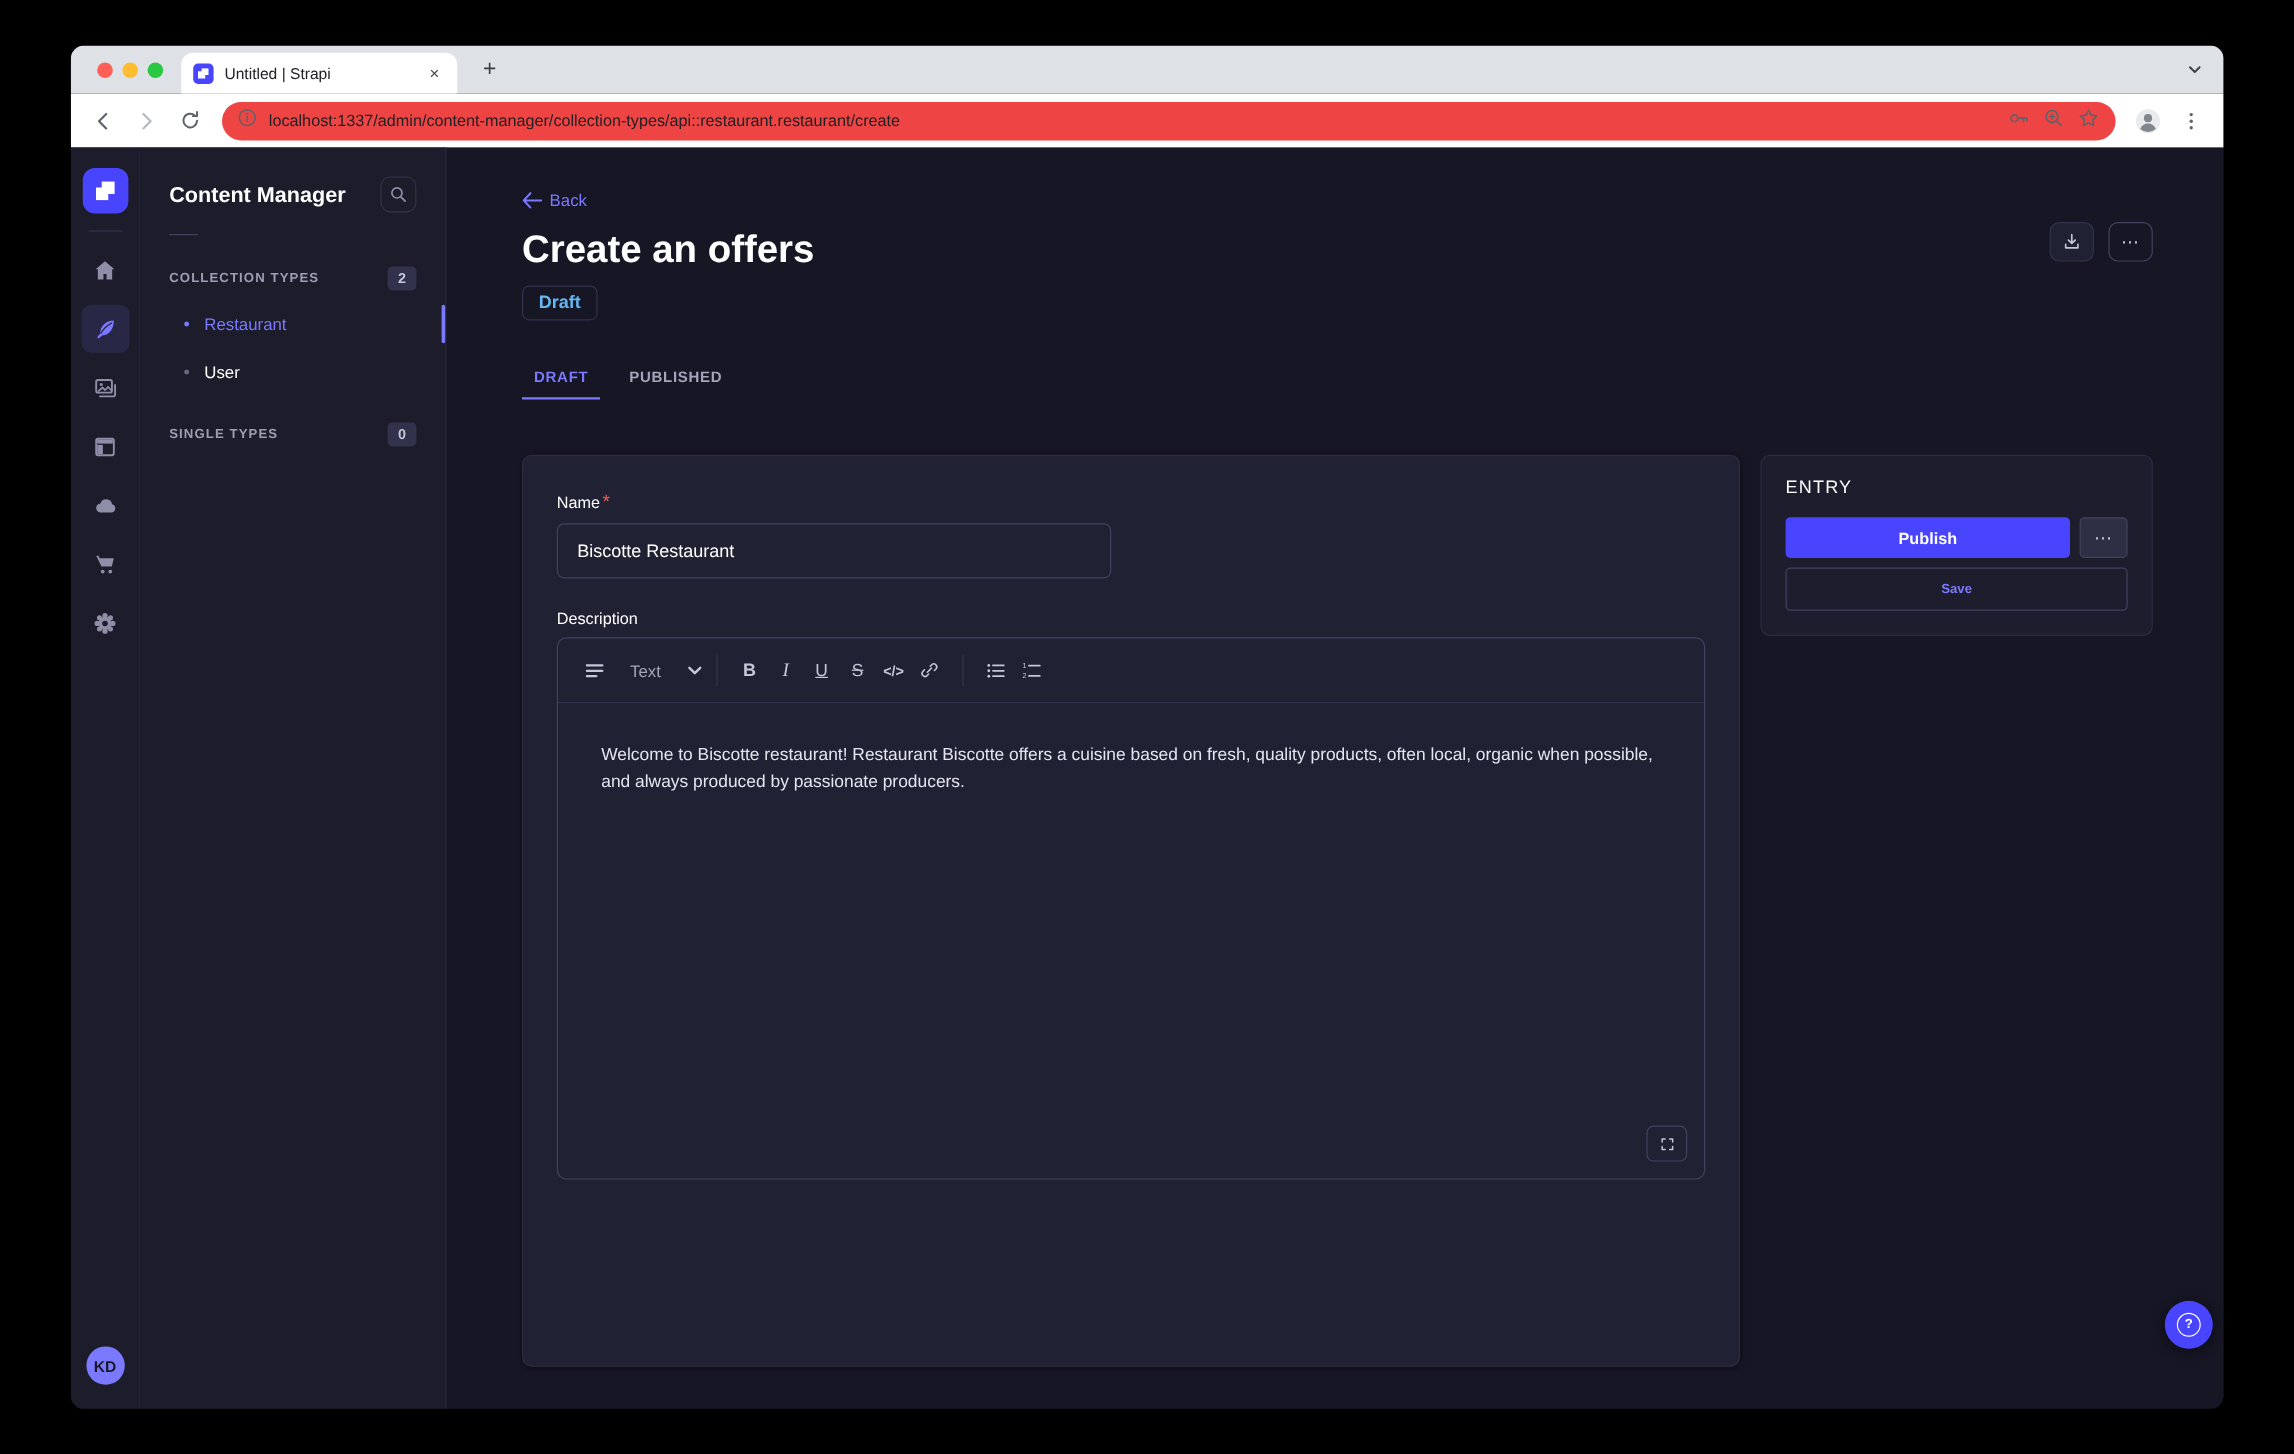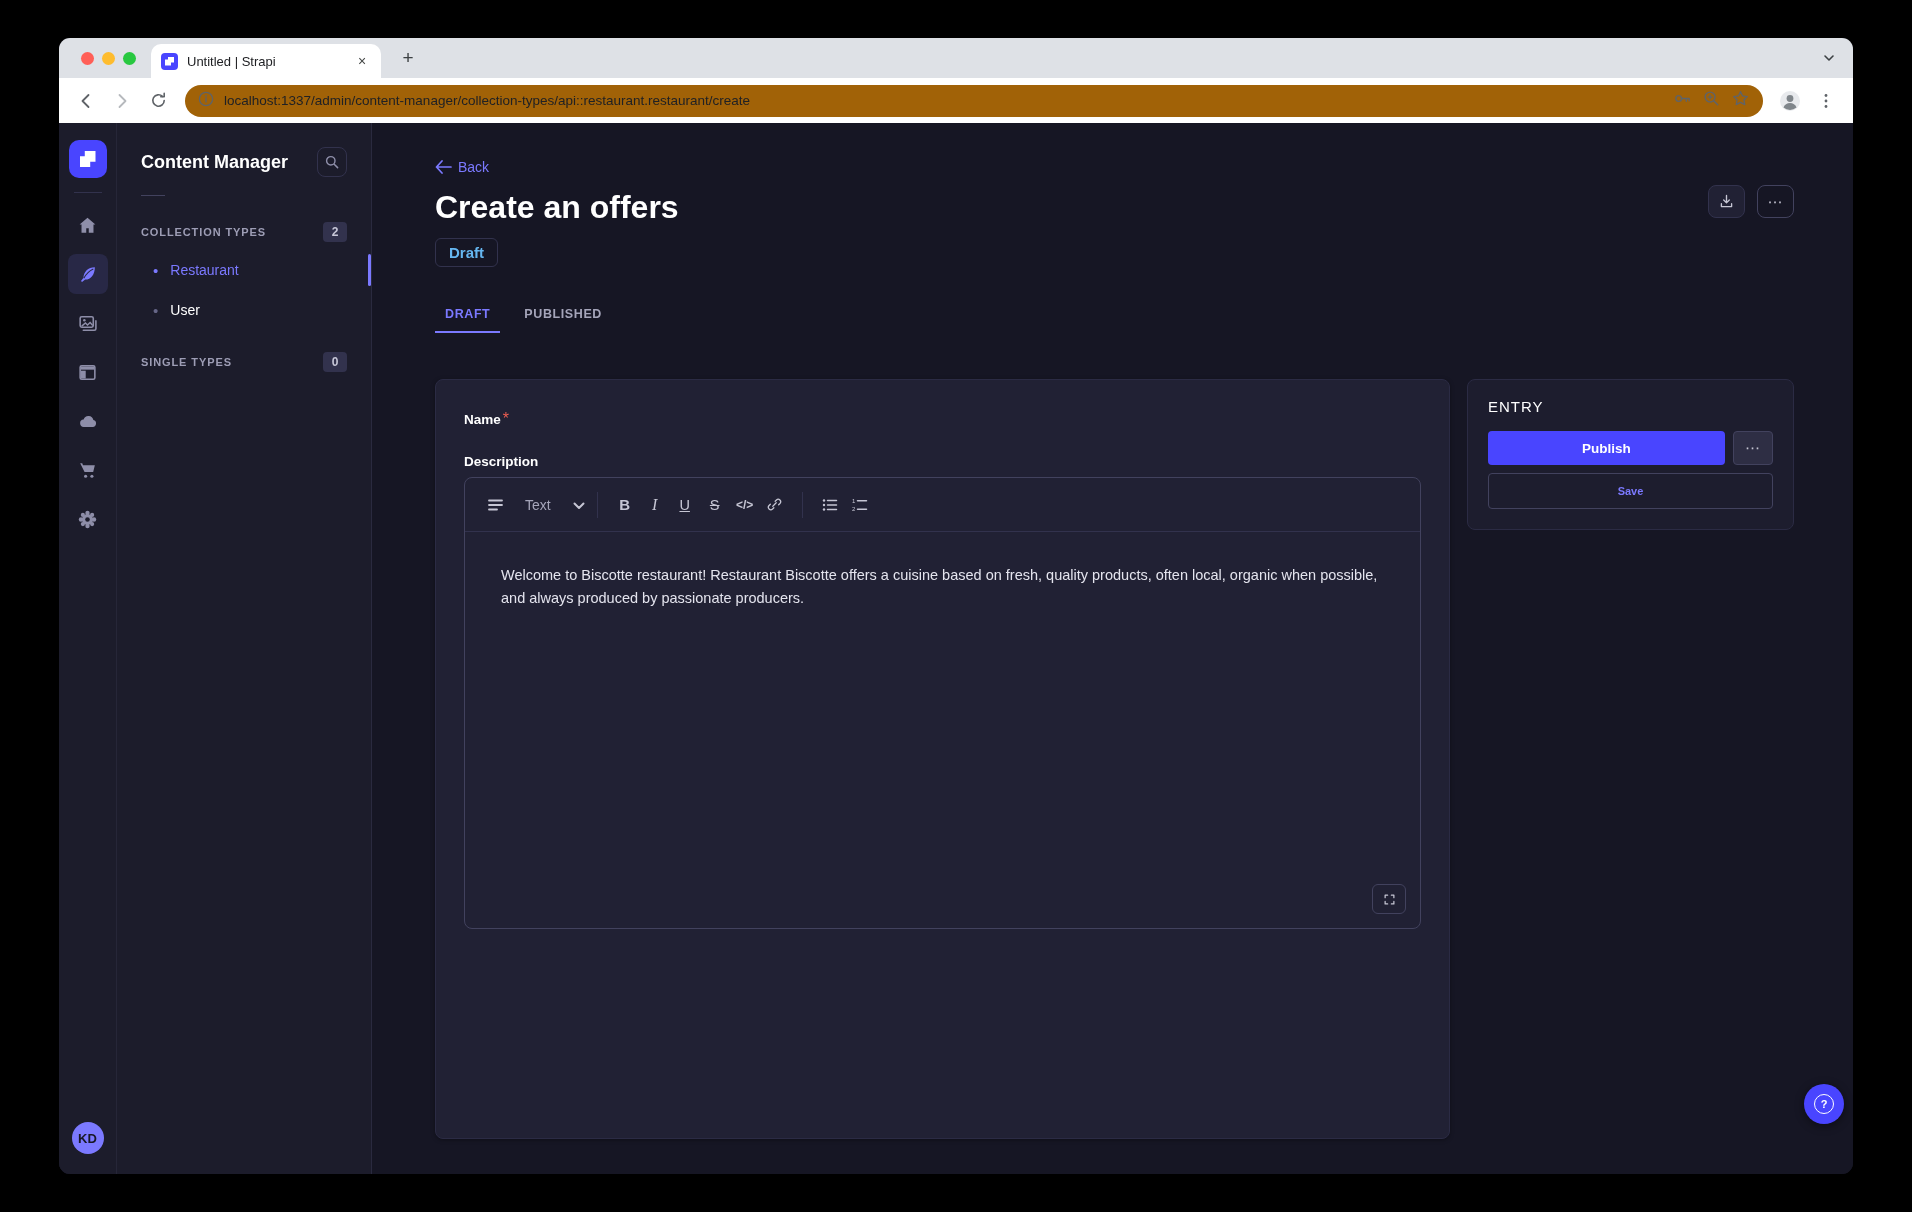--- a/index.html
+++ b/index.html
@@ -20,21 +20,21 @@
   .favicon { width:17px; height:17px; border-radius:4px; background:#4945ff; flex-shrink:0; position:relative; }
   .favicon::after { content:""; position:absolute; left:4px; top:4px; width:9px; height:9px; background:#fff;
     clip-path:polygon(33% 0,100% 0,100% 67%,67% 67%,67% 100%,0 100%,0 33%,33% 33%); }
   .tab-title { flex:1; font-size:13px; color:#202124; white-space:nowrap; overflow:hidden; }
   .tab-close { color:#444746; font-size:14px; width:18px; height:18px; border-radius:50%; }
   .newtab { margin-left:14px; margin-bottom:7px; font-size:19px; color:#3c4043; width:26px; height:26px; }
   .tab-chevron { position:absolute; right:16px; top:12px; }
 
   .toolbar { height:45px; background:#fff; flex-shrink:0; display:flex; align-items:center; padding:0 10px; gap:2px; }
   .nav-ic { width:34px; height:34px; border-radius:50%; }
-  .urlbar { flex:1; height:32px; background:#a16207; border-radius:16px; margin:0 8px;
+  .urlbar { flex:1; height:32px; background:#ef4444; border-radius:16px; margin:0 8px;
     display:flex; align-items:center; padding:0 13px; gap:10px;justify-content:flex-end; }
   .url-text { flex:1; font-size:13.5px; color:#202124; white-space:nowrap; overflow:hidden; }
 
   
   .app { flex:1; display:flex; min-height:0; background:#161624; }
 
   .rail { width:58px; background:#1c1c2b; border-right:1px solid #262638; flex-shrink:0;
     display:flex; flex-direction:column; align-items:center; padding:17px 0 20px; }
   .rail-logo { width:38px; height:38px; border-radius:10px; background:#4945ff; position:relative; }
   .rail-logo::after { content:""; position:absolute; left:11px; top:11px; width:16px; height:16px; background:#fff;
@@ -76,21 +76,21 @@
     border:1px solid #32324d; border-radius:6px; color:#66b7f1; font-size:15px; font-weight:600; }
   .tabs { margin-top:28px; display:flex; }
   .tab-item { height:38px; display:flex; align-items:center; padding:0 10px;
     font-size:12.5px; font-weight:700; letter-spacing:.6px; color:#a5a5ba; cursor:pointer; }
   .tab-item + .tab-item { margin-left:14px; }
   .tab-item.active { color:#7b79ff; box-shadow:inset 0 -2px 0 #7b79ff; }
 
   .content-row { margin-top:46px; display:flex; align-items:flex-start; gap:17px; }
   .card { width:1015px; height:760px; background:#212134; border:1px solid #2b2b44; border-radius:8px;
     padding:30px 28px; box-shadow:0 1px 4px rgba(0,0,0,.35); }
-  .field-label { font-size:13.5px; font-weight:700; color:#fff; }
+  .field-label { font-size:13.5px; font-weight:400; color:#fff; }
   .req { color:#ee5e52; margin-left:2px; }
   .text-input { display:block; margin-top:8px; width:462px; height:46px; background:#212134;
     border:1px solid #42425e; border-radius:6px; color:#fff; font-size:15px; padding:0 16px;
     outline:none; font-family:"Liberation Sans",sans-serif; }
   .desc-label { margin-top:26px; }
   .editor { margin-top:8px; height:452px; border:1px solid #42425e; border-radius:8px;
     display:flex; flex-direction:column; position:relative; }
   .ed-toolbar { height:54px; flex-shrink:0; border-bottom:1px solid #32324d;
     display:flex; align-items:center; padding:0 16px; }
   .ed-btn { width:30px; height:30px; border-radius:4px; color:#c6c6d4; font-size:14px; cursor:pointer; }
@@ -327,20 +327,21 @@
         <div class="tab-item active">DRAFT</div>
         <div class="tab-item">PUBLISHED</div>
       </div>
 
       <div class="content-row">
 
         <div class="card">
           <div>
             <span class="field-label">Name</span><span class="req">*</span>
           </div>
+          <input class="text-input" type="text" readonly="" value="Biscotte Restaurant" style="">
 
           <div class="field-label desc-label">Description</div>
           <div class="editor">
             <div class="ed-toolbar">
               <div class="ed-btn center">
                 <svg width="16" height="14" viewBox="0 0 16 14">
                     <path d="M1 2.5h13M1 7h13M1 11.5h8" stroke="#c6c6d4" stroke-width="1.8" stroke-linecap="round"></path>
                   </svg>
               </div>
               <span class="format-label">Text</span>

